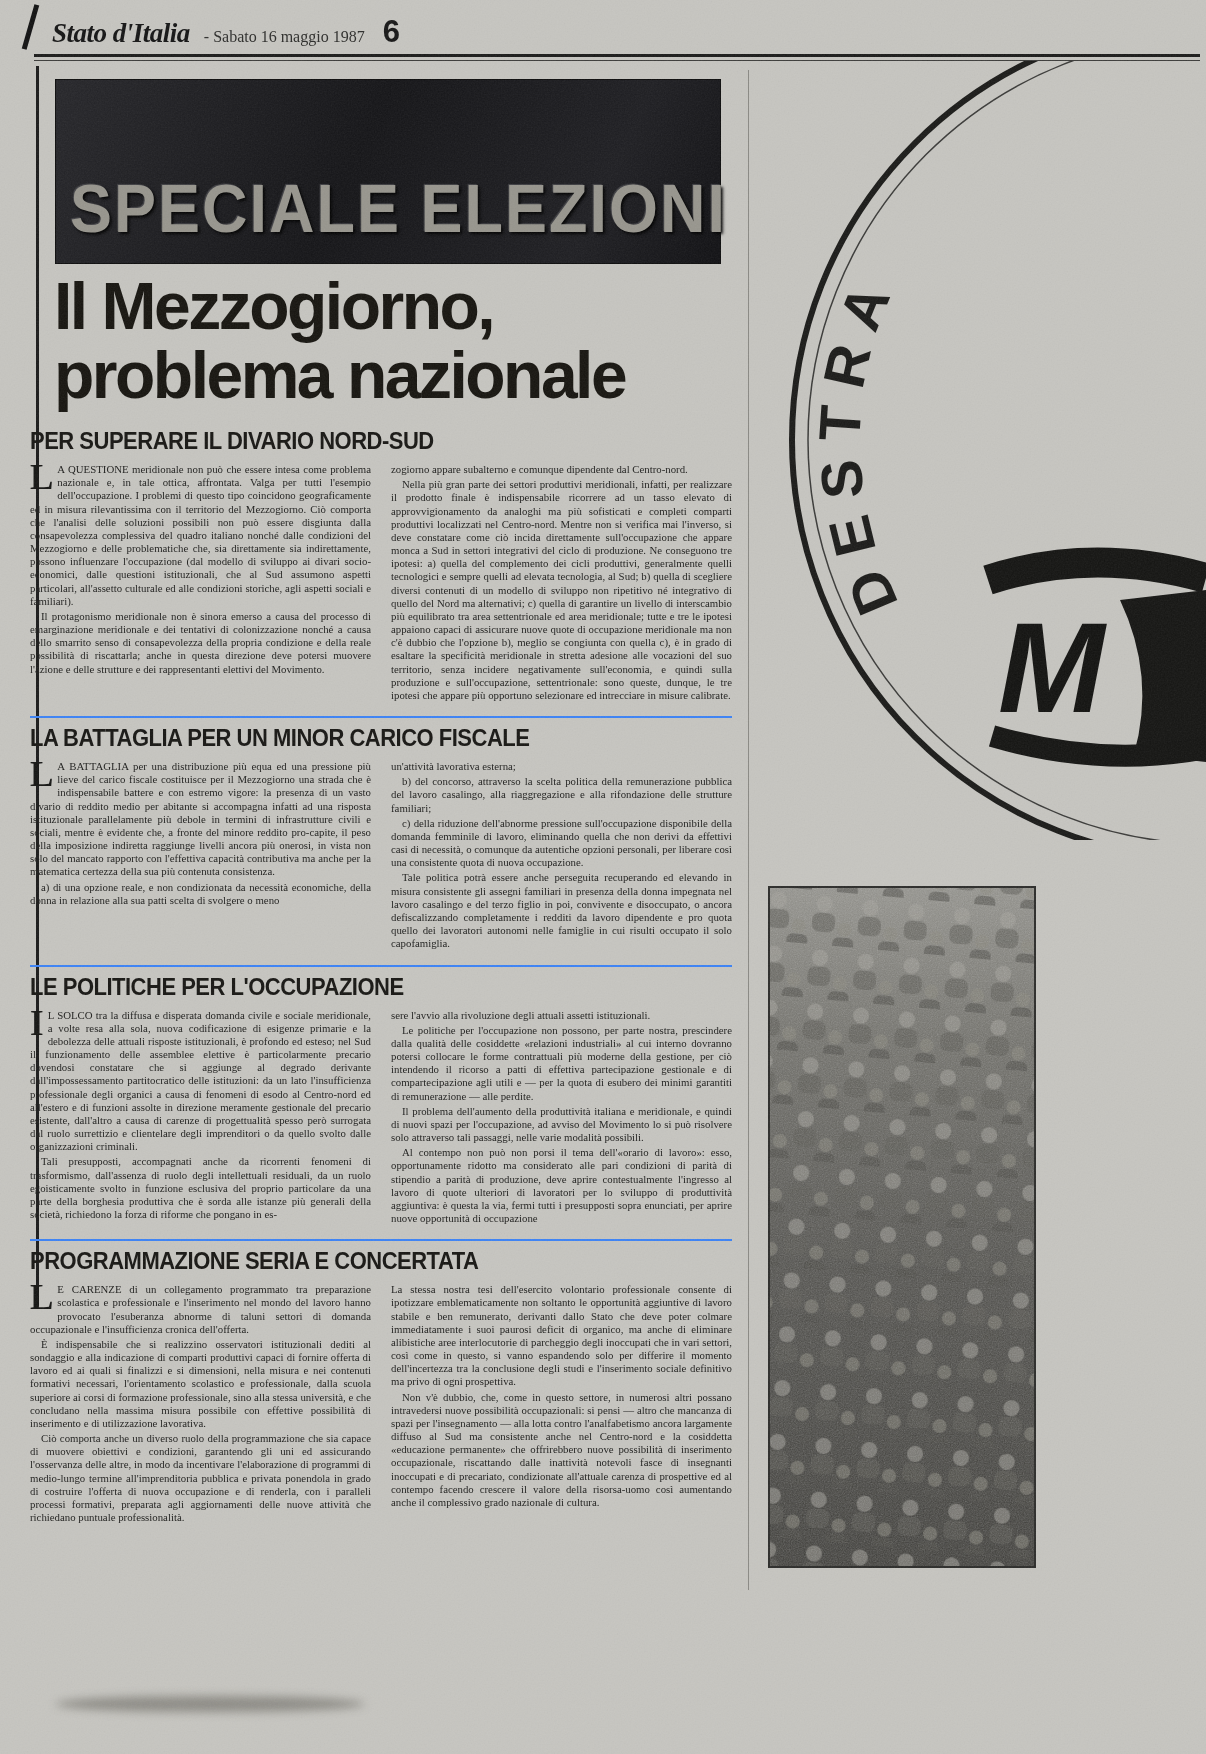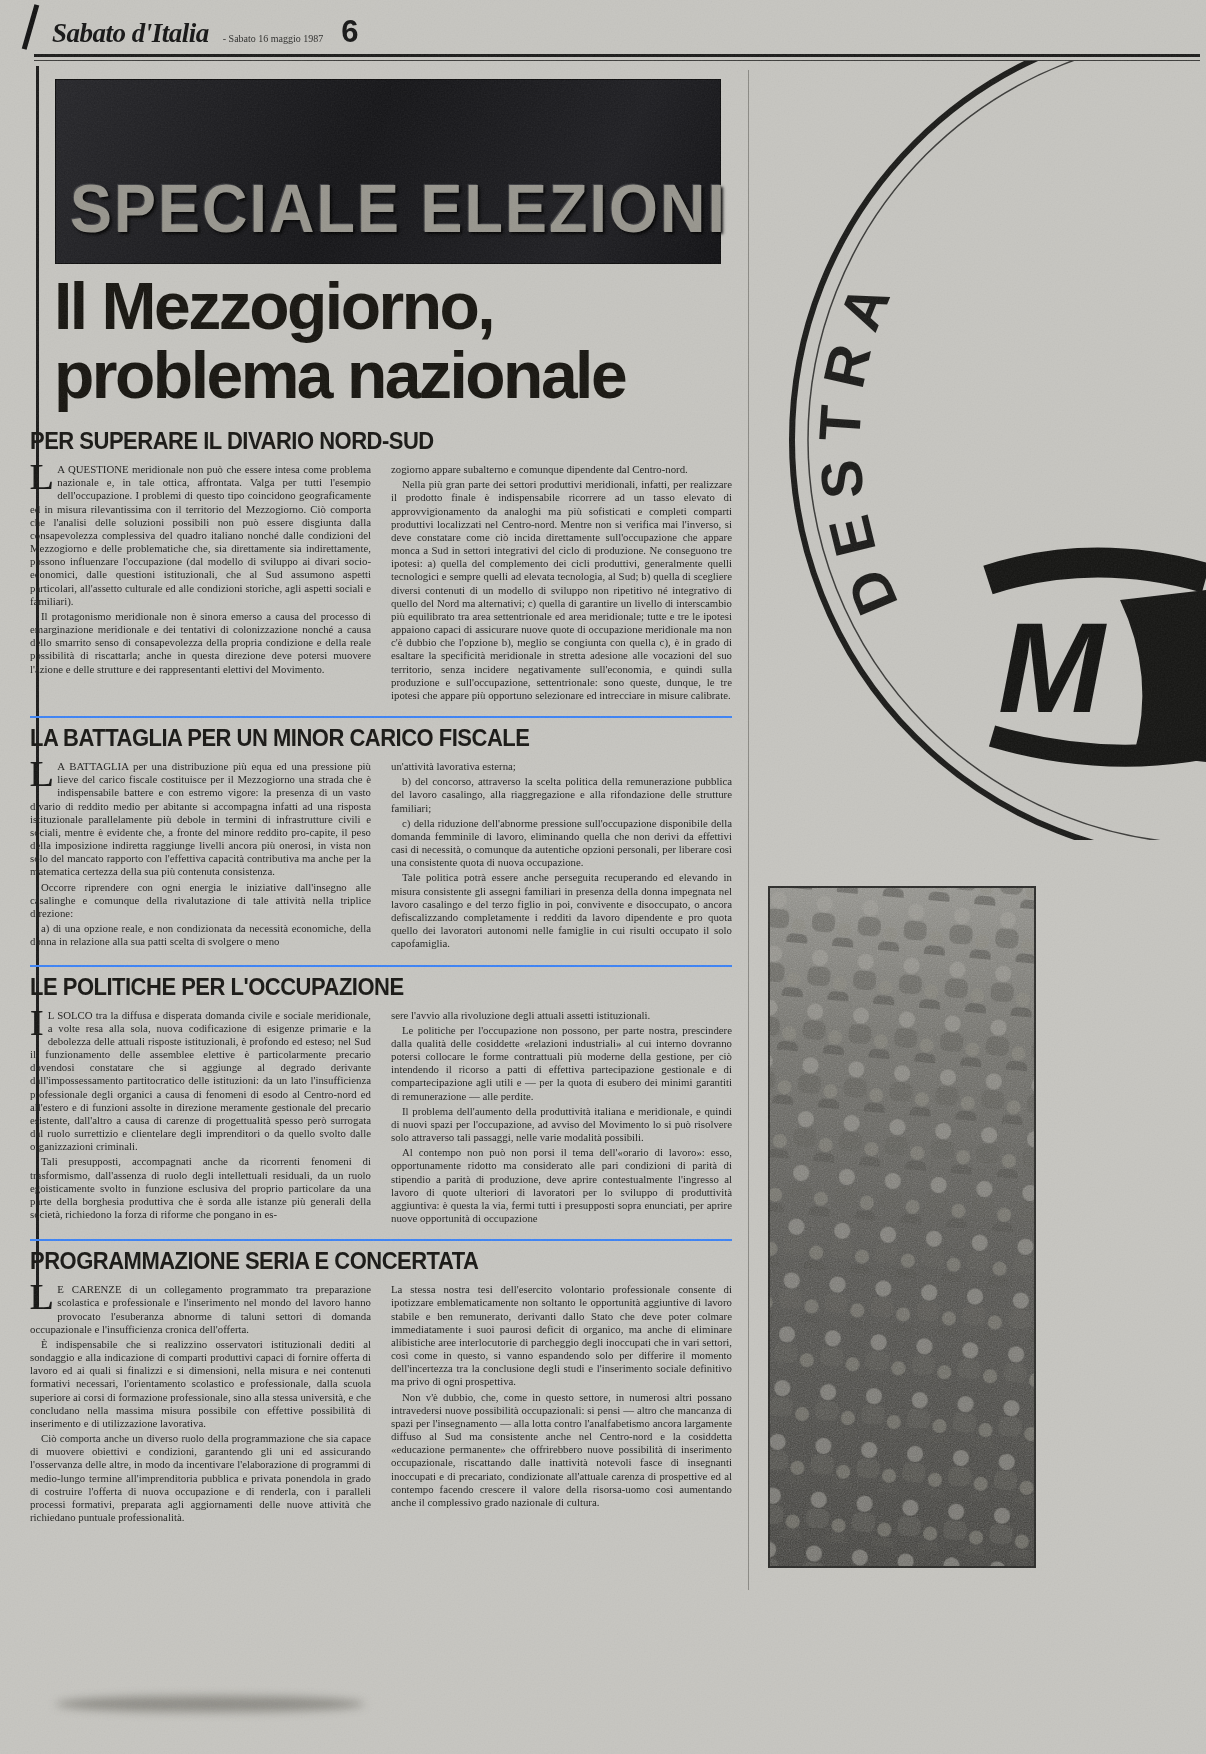--- a/index.html
+++ b/index.html
@@ -10,21 +10,21 @@
   }
   
   .noise-overlay { position:absolute; inset:0; width:1206px; height:1754px; z-index:60; pointer-events:none; opacity:.09; }
   .corner-slash { position:absolute; left:28px; top:4px; width:5px; height:46px; background:#111; transform:rotate(16deg); z-index:6; }
   .left-rule { position:absolute; left:36px; top:66px; width:3px; height:1240px; background:#1a1a1a; z-index:4; }
   .divider-v { position:absolute; left:748px; top:70px; width:1px; height:1520px; background:#8a8984; z-index:2; }
   .smudge { position:absolute; left:55px; top:1696px; width:310px; height:16px; background:#55534c; filter:blur(5px); opacity:.5; border-radius:50%; z-index:5; }
   
   .masthead { position:absolute; top:14px; left:52px; right:16px; display:flex; align-items:baseline; gap:14px; z-index:5; }
   .mast-title { font-family:"Liberation Serif", serif; font-weight:700; font-style:italic; font-size:27px; letter-spacing:-0.5px; color:#141414; }
-  .mast-date { font-size:10px; color:#2d2d2b; }
+  .mast-date { font-size:16px; color:#2d2d2b; }
   .mast-page { font-family:"Liberation Sans", sans-serif; font-weight:700; font-size:31px; color:#161616; margin-left:4px; }
   .rule-top  { position:absolute; left:34px; right:6px; top:54px; height:3px; background:#1b1b1a; z-index:5; }
   .rule-top2 { position:absolute; left:34px; right:6px; top:60px; height:1px; background:#3c3c3a; z-index:5; }
   
   .banner {
     position:absolute; left:56px; top:80px; width:664px; height:183px; z-index:5;
     background:linear-gradient(115deg,#26262a 0%,#141417 45%,#1e1e22 80%,#101013 100%);
     display:flex; align-items:flex-end; padding:0 0 16px 14px; box-sizing:border-box;
     box-shadow:0 0 0 1px #0c0c0c;
   }
@@ -56,21 +56,21 @@
 <body>
 
 <div class="page">
 
   <div class="corner-slash"></div>
   <div class="left-rule"></div>
   <div class="divider-v"></div>
   <div class="smudge"></div>
 
   <div class="masthead">
-    <span class="mast-title">Sabato d'Italia</span>
+    <span class="mast-title">Stato d'Italia</span>
     <span class="mast-date">- Sabato 16 maggio 1987</span>
     <span class="mast-page">6</span>
   </div>
   <div class="rule-top"></div>
   <div class="rule-top2"></div>
 
   <div class="banner">
     <span class="banner-text">SPECIALE ELEZIONI</span>
   </div>
 
@@ -93,21 +93,20 @@
           <p class="para">Nella più gran parte dei settori produttivi meridionali, infatti, per realizzare il prodotto finale è indispensabile ricorrere ad un tasso elevato di approvvigionamento da analoghi ma più sofisticati e completi comparti produttivi localizzati nel Centro-nord. Mentre non si verifica mai l'inverso, si deve constatare come ciò incida direttamente sull'occupazione che appare monca a Sud in settori integrativi del ciclo di produzione. Ne conseguono tre ipotesi: a) quella del complemento dei cicli produttivi, generalmente quelli tecnologici e sempre quelli ad elevata tecnologia, al Sud; b) quella di scegliere diversi contenuti di un modello di sviluppo non ripetitivo né integrativo di quello del Nord ma alternativi; c) quella di garantire un livello di interscambio più equilibrato tra area settentrionale ed area meridionale; tutte e tre le ipotesi appaiono capaci di assicurare nuove quote di occupazione meridionale ma non c'è dubbio che l'opzione b), meglio se congiunta con quella c), è in grado di esaltare la specificità meridionale in stretta adesione alle vocazioni del suo territorio, senza incidere negativamente sull'economia, e quindi sulla produzione e sull'occupazione, settentrionale: sono queste, dunque, le tre ipotesi che appare più opportuno selezionare ed intrecciare in misure calibrate.</p>
         </div>
       </div>
     </section>
 
     <section class="article">
       <h2 class="sec-head">LA BATTAGLIA PER UN MINOR CARICO FISCALE</h2>
       <div class="cols">
         <div class="col">
           <p class="para lead-para"><span class="dropcap">L</span><span>A BATTAGLIA per una distribuzione più equa ed una pressione più lieve del carico fiscale costituisce per il Mezzogiorno una strada che è indispensabile battere e con estremo vigore: la presenza di un vasto divario di reddito medio per abitante si accompagna infatti ad una risposta istituzionale parallelamente più debole in termini di infrastrutture civili e sociali, mentre è evidente che, a fronte del minore reddito pro-capite, il peso della imposizione indiretta raggiunge livelli ancora più onerosi, in vista non solo del mancato rapporto con l'effettiva capacità contributiva ma anche per la matematica certezza della sua più contenuta consistenza.</span></p>
-          <p class="para">Occorre riprendere con ogni energia le iniziative dall'insegno alle casalinghe e comunque della rivalutazione di tale attività nella triplice direzione:</p>
           <p class="para">a) di una opzione reale, e non condizionata da necessità economiche, della donna in relazione alla sua patti scelta di svolgere o meno</p>
         </div>
         <div class="col">
           <p class="para" style="text-indent:0;">un'attività lavorativa esterna;</p>
           <p class="para">b) del concorso, attraverso la scelta politica della remunerazione pubblica del lavoro casalingo, alla riaggregazione e alla rifondazione delle strutture familiari;</p>
           <p class="para">c) della riduzione dell'abnorme pressione sull'occupazione disponibile della domanda femminile di lavoro, eliminando quella che non derivi da effettivi casi di necessità, o comunque da autentiche opzioni personali, per liberare così una consistente quota di nuova occupazione.</p>
           <p class="para">Tale politica potrà essere anche perseguita recuperando ed elevando in misura consistente gli assegni familiari in presenza della donna impegnata nel lavoro casalingo e del terzo figlio in poi, convivente e disoccupato, o ancora defiscalizzando completamente i redditi da lavoro dipendente e pro quota quello dei lavoratori autonomi nelle famiglie in cui risulti occupato il solo capofamiglia.</p>
         </div>
       </div>
     </section>

